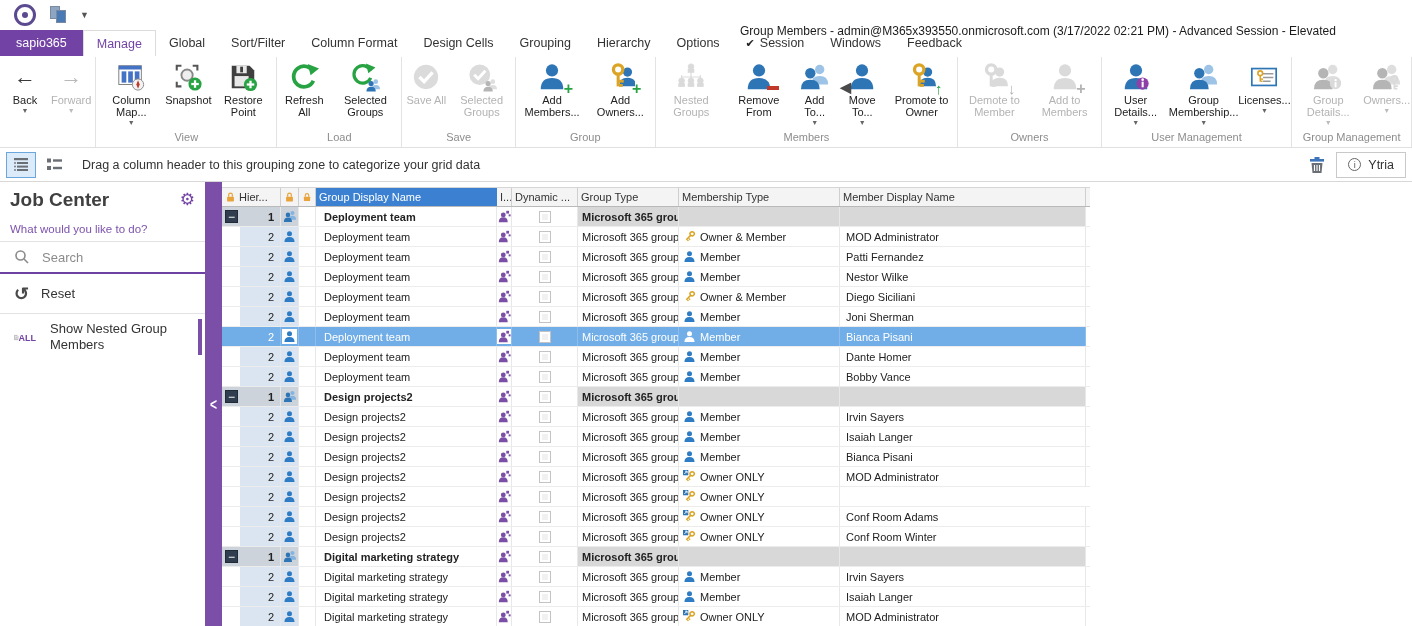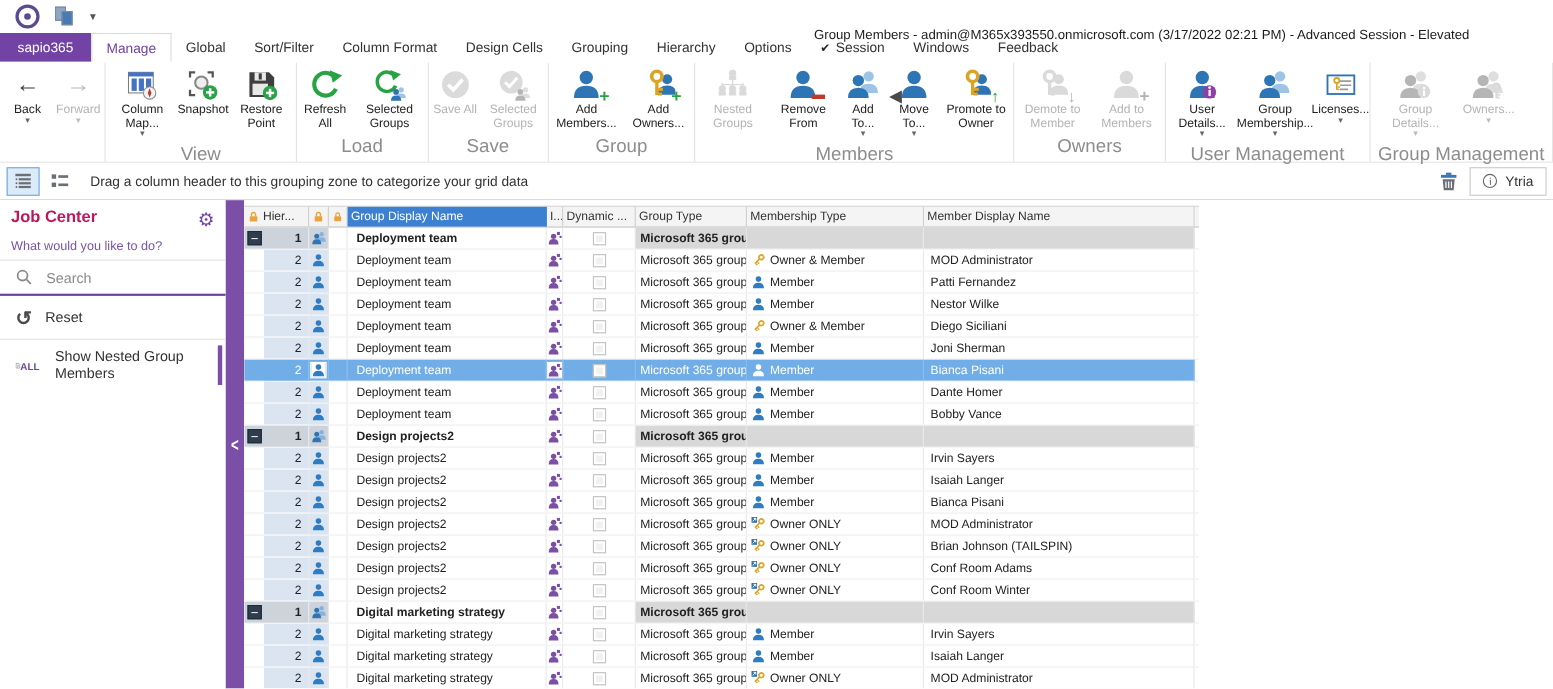--- a/index.html
+++ b/index.html
@@ -34,41 +34,41 @@
   .iw{height:35px;width:38px;display:flex;align-items:center;justify-content:center;position:relative}
   .ri{width:30px;height:30px}
   .char-icon{font-size:22px;font-weight:bold;color:#3a3a3a;line-height:30px}
   .rbtn.disabled .char-icon{color:#b9b9b9}
   .rlabel{font-size:11px;line-height:12px;text-align:center;color:#222;max-width:74px}
   .rbtn.disabled{color:#b3b3b3}
   .rbtn.disabled .rlabel{color:#b3b3b3}
   .rbtn.disabled svg{filter:grayscale(1) opacity(.5)}
   .dd{font-size:7px;color:#666;margin-top:1px;line-height:7px}
   .rbtn.disabled .dd{color:#bbb}
-  .rglabel{font-size:17px;color:#8d8d8d;text-align:center;padding:2px 6px 4px;white-space:nowrap}
+  .rglabel{font-size:11px;color:#8d8d8d;text-align:center;padding:2px 6px 4px;white-space:nowrap}
   .badge{position:absolute;font-weight:900}
   .b-plus{right:-2px;bottom:-2px;color:#27a343;font-size:16px;line-height:14px}
   .b-plus-gray{right:-2px;bottom:-2px;color:#b3b3b3;font-size:16px;line-height:14px}
   .b-minus{right:-1px;bottom:4px;width:12px;height:4px;background:#c0392b}
   .b-up{right:-2px;bottom:-1px;color:#27a343;font-size:15px;line-height:13px}
   .b-down{right:-2px;bottom:-1px;color:#b3b3b3;font-size:15px;line-height:13px}
   .b-left{left:-3px;bottom:0;color:#4a4a4a;font-size:14px;line-height:13px}
   
   .gtoolbar{height:34px;display:flex;align-items:center;background:#fff;border-bottom:1px solid #d8d8d8;padding:0 6px}
   .gtbtn{width:30px;height:26px;border:1px solid transparent;display:flex;align-items:center;justify-content:center;margin-right:3px;cursor:pointer}
   .gtbtn.active{background:#dcebf9;border-color:#6ba6dd}
   .drag-hint{margin-left:10px;color:#333;font-size:12.5px}
   .gt-right{margin-left:auto;display:flex;align-items:center;gap:10px}
   .ytria{border:1px solid #c9c9c9;height:26px;display:flex;align-items:center;gap:7px;padding:0 11px;font-size:12.5px;color:#333;cursor:pointer}
   .circle-i{width:13px;height:13px;border:1px solid #666;border-radius:50%;display:flex;align-items:center;justify-content:center;font-size:9px;color:#555}
   
   .main{display:flex;height:444px}
   .sidebar{width:205px;position:relative;background:#fff;flex:none}
   .sb-head{padding:7px 10px 6px;position:relative}
-  .sb-title{color:#be185d;font-weight:bold;font-size:15px}
+  .sb-title{color:#404040;font-weight:bold;font-size:19px}
   .sb-sub{color:#7c52ad;font-size:11.5px;margin-top:12px}
   .gear{position:absolute;right:10px;top:7px;color:#7243a5;font-size:17px;cursor:pointer}
   .sb-row{display:flex;align-items:center;gap:12px;padding:0 14px;cursor:pointer}
   .sb-search{height:33px;border-top:1px solid #e2e2e2;border-bottom:2px solid #6d41a1}
   .sb-search input{border:none;outline:none;font-size:13px;color:#555;width:120px;background:transparent}
   .sb-search input::placeholder{color:#8b8b8b}
   .sb-reset{height:40px;border-bottom:1px solid #e2e2e2}
   .reset-glyph{font-size:18px;color:#4a4a4a;font-weight:bold}
   .sb-label{font-size:13px;color:#333}
   .sb-job{padding:7px 14px;position:relative;display:flex;gap:14px;align-items:center}
@@ -1243,23 +1243,20 @@
             </div>
             <div class="gc gc8">
 
               <svg class="mi mi-keybadge" viewBox="0 0 16 16">
                 <use href="#g-key"></use>
                 <rect x="0" y="0" width="6.5" height="6.5" fill="#2e75b6"></rect>
                 <path d="M1.5 5 L5 1.5 M2.6 1.5 H5 V3.9" stroke="#fff" stroke-width="1.1" fill="none"></path>
               </svg>
               <span>Owner ONLY</span>
             </div>
-            <div class="gc gc9">
-              <span>Brian Johnson (TAILSPIN)</span>
-            </div>
           </div>
           <div class="g-row row-member mt-owner-only">
             <div class="gc gc1">
 
               <span class="lvl">2</span>
             </div>
             <div class="gc gc2">
 
               <svg class="gi gi-person" viewBox="0 0 16 16">
                 <use href="#g-person"></use>

